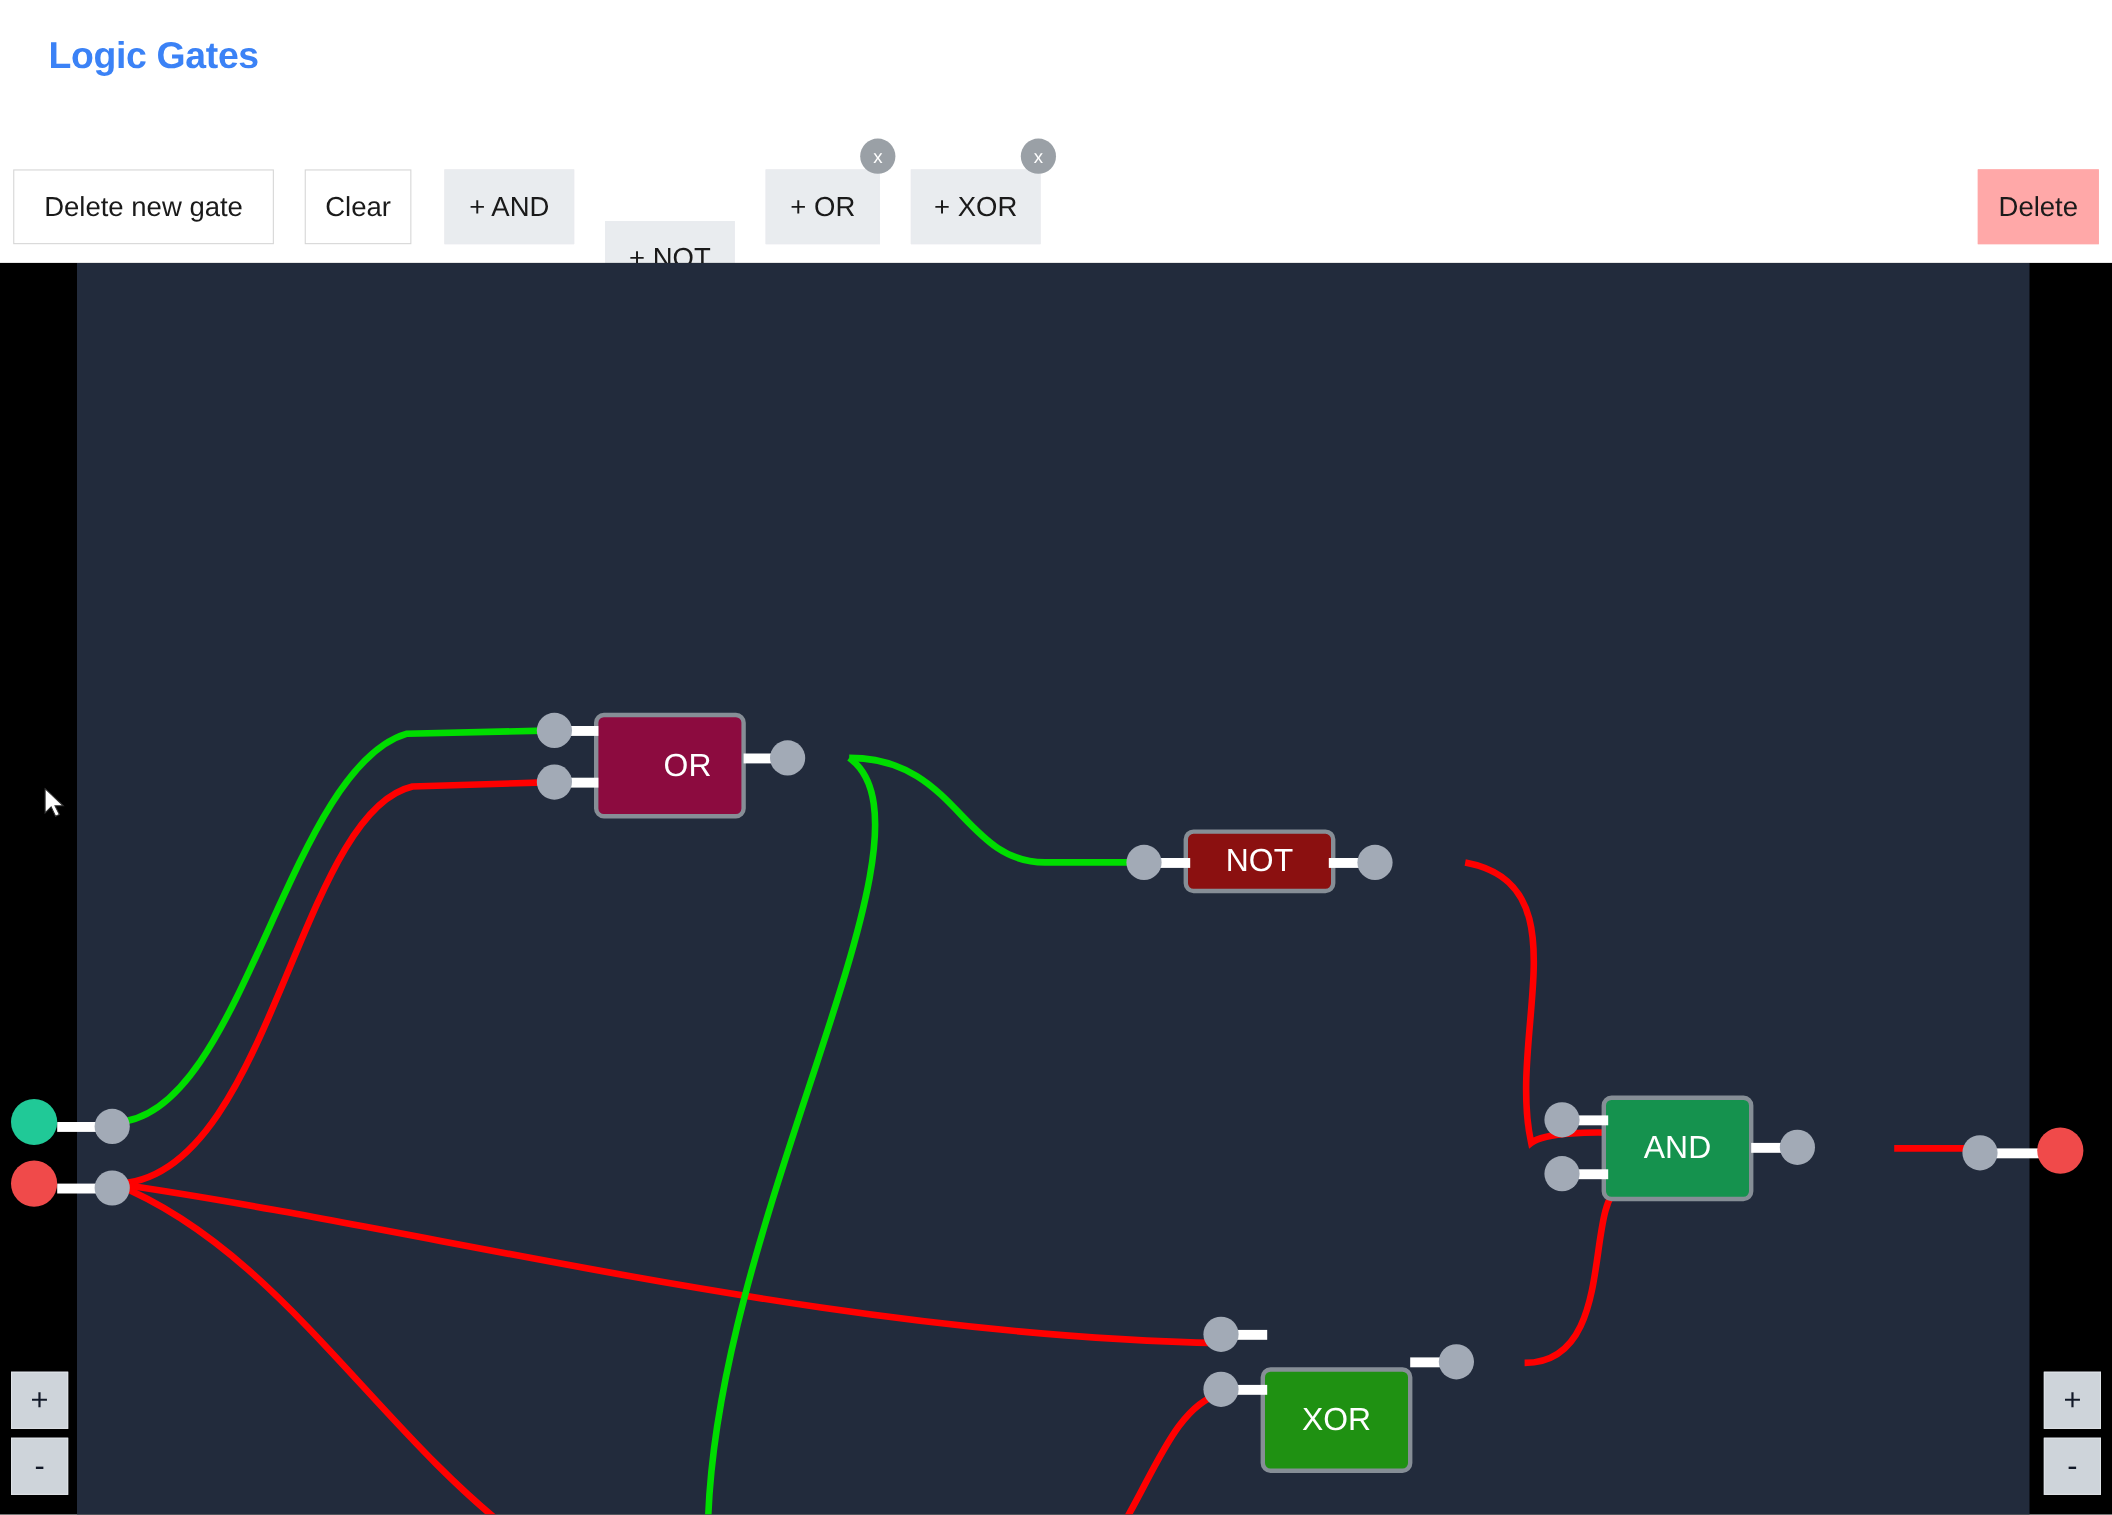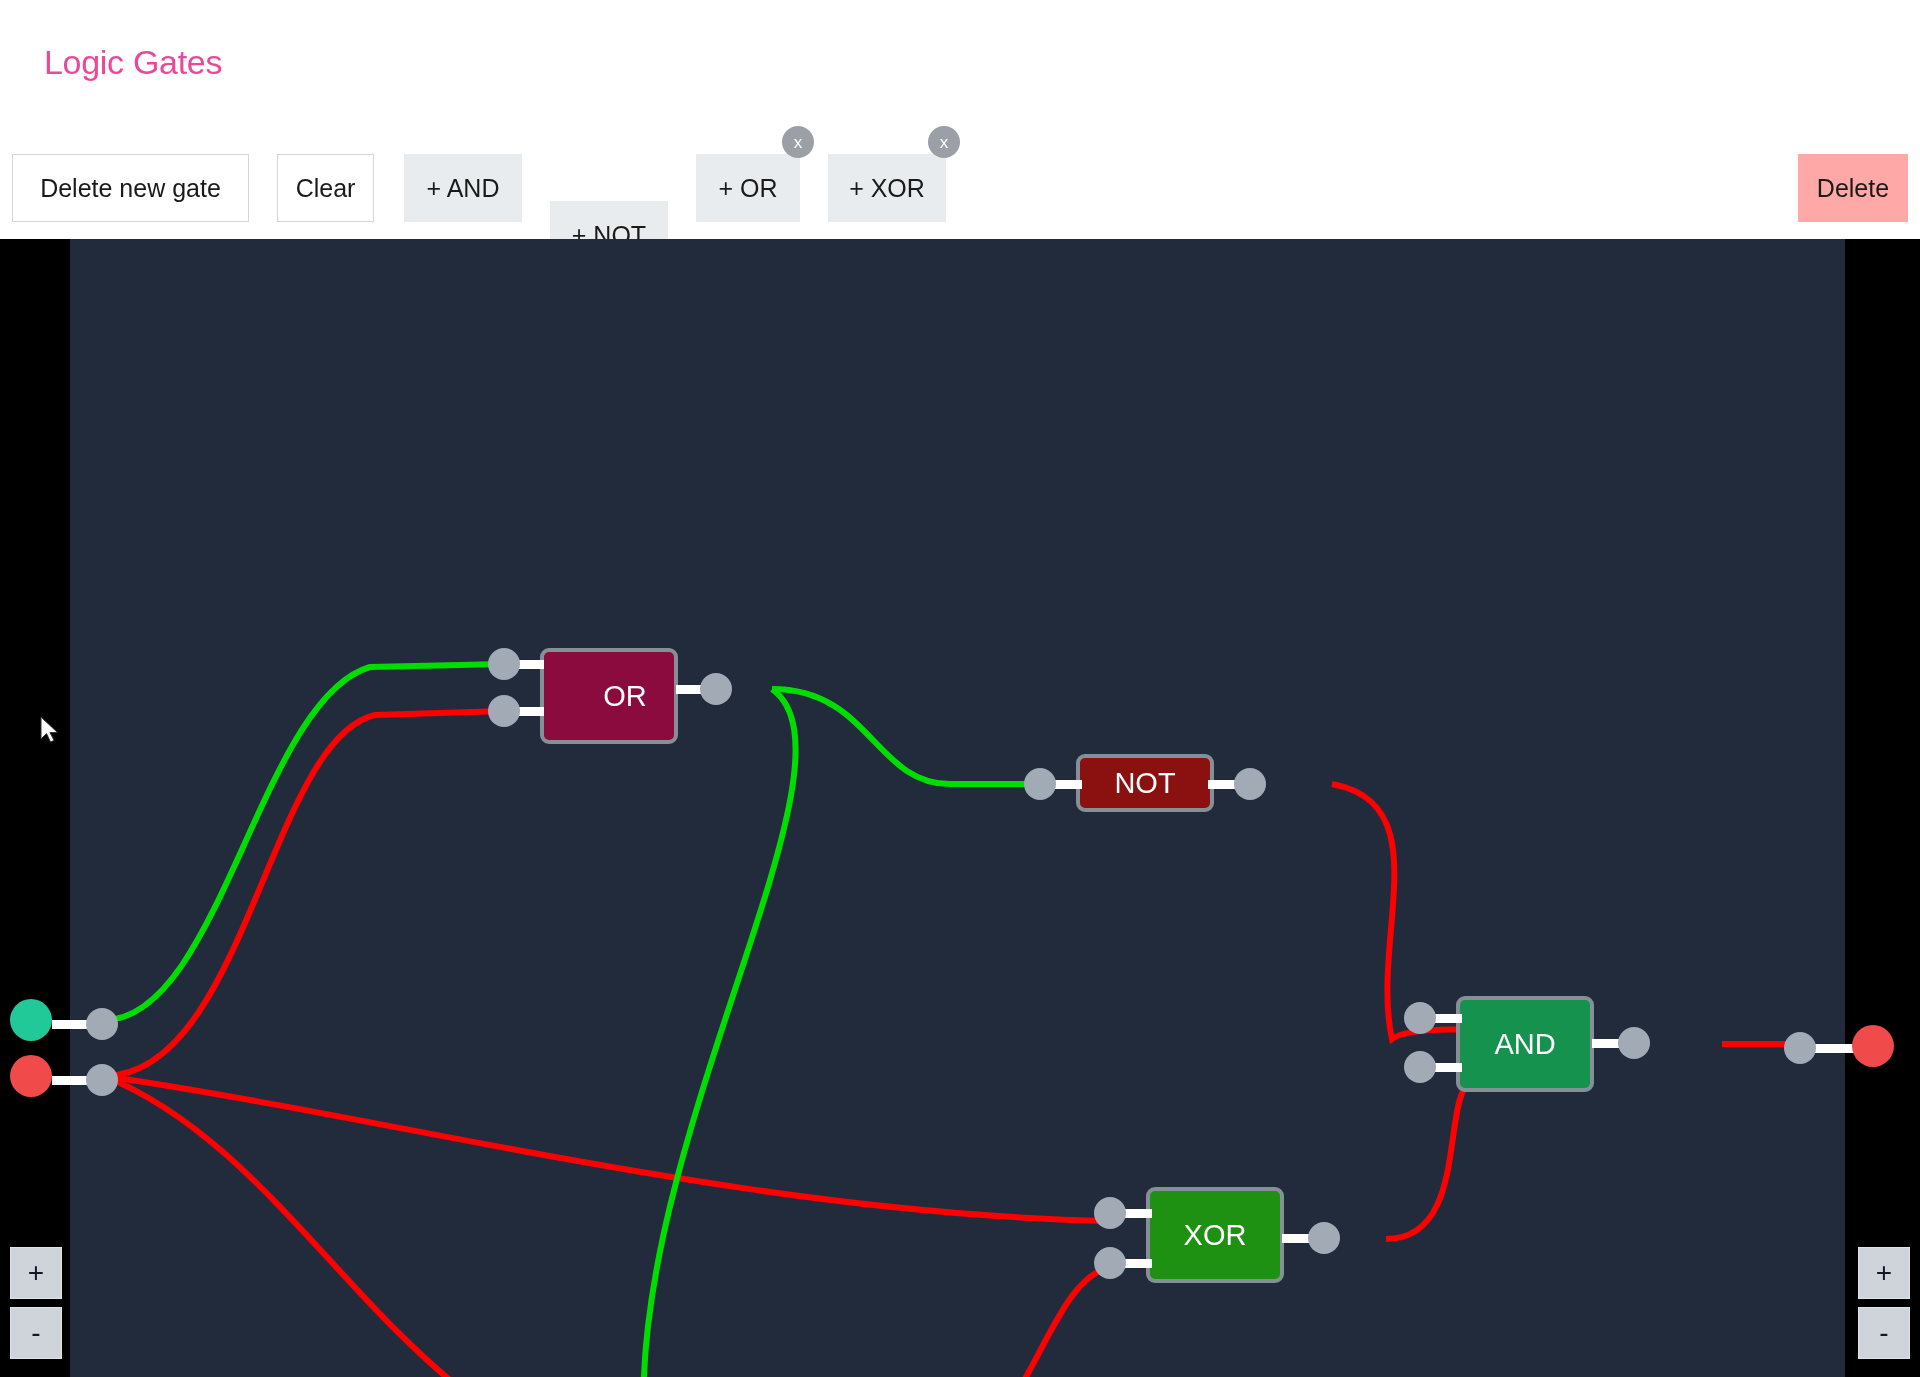--- a/index.html
+++ b/index.html
@@ -15,24 +15,24 @@
     position: relative;
     width: 1920px;
     height: 1377px;
     background: #ffffff;
   }
 
   
   .page-title {
     position: absolute;
     left: 44px;
-    top: 43px;
+    top: 32px;
     font-size: 34px;
-    font-weight: normal;
-    color: #ec4899;
+    font-weight: bold;
+    color: #3b82f6;
     letter-spacing: -0.3px;
     white-space: nowrap;
   }
 
   .toolbar {
     position: absolute;
     left: 0;
     top: 145px;
     width: 1920px;
     height: 92px;
@@ -267,21 +267,21 @@
     <div class="gate" id="gate-and1" style="left:1456px; top:757px; width:138px; height:96px; background:#15924e;">
       <span>AND</span>
     </div>
 
     <div class="port" style="left:1094px; top:958px;"></div>
     <div class="stub" style="left:1114px; top:970px; width:38px;"></div>
     <div class="port" style="left:1094px; top:1008px;"></div>
     <div class="stub" style="left:1114px; top:1020px; width:38px;"></div>
     <div class="stub" style="left:1282px; top:995px; width:40px;"></div>
     <div class="port" style="left:1308px; top:983px;"></div>
-    <div class="gate" id="gate-xor1" style="left:1146px; top:948px; width:138px; height:96px; background:#1f9112;">
+    <div class="gate" id="gate-xor1" style="left:1146px; top:1004px; width:138px; height:96px; background:#1f9112;">
       <span>XOR</span>
     </div>
 
     <svg class="cursor-arrow" style="left:40px; top:477px;" width="22" height="30" viewBox="0 0 22 30">
       <path d="M1 1 L1 23 L6.5 17.5 L10.5 26 L14 24.5 L10 16.5 L17.5 16.5 Z" fill="#ffffff" stroke="#333333" stroke-width="1"></path>
     </svg>
 
     <div class="zoomgrp" style="left:10px; bottom:18px;">
       <div class="zbtn">+</div>
       <div class="zbtn">-</div>

